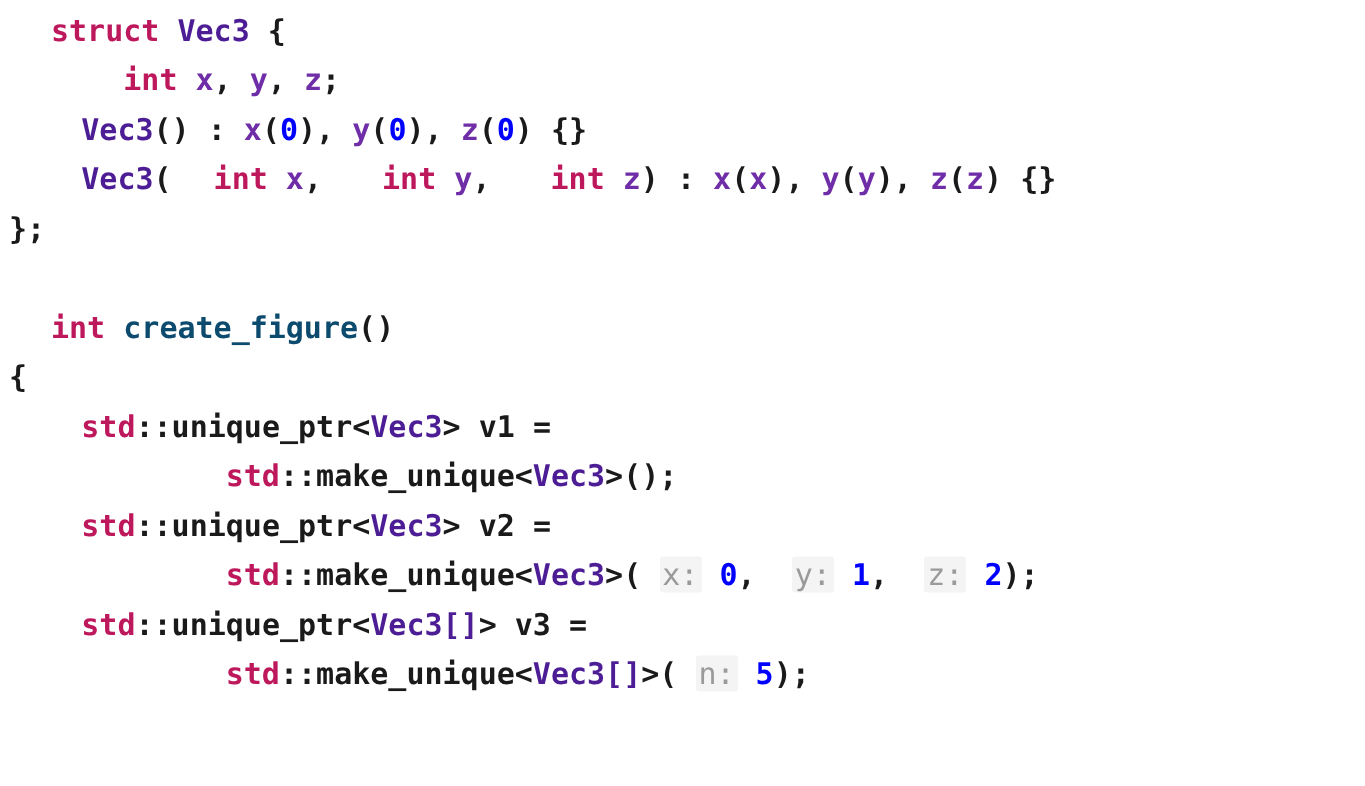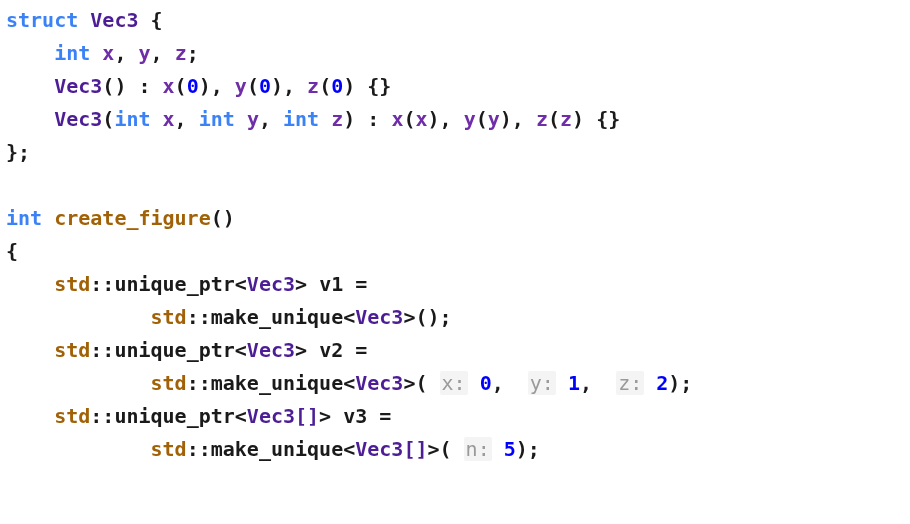--- a/index.html
+++ b/index.html
@@ -13,25 +13,25 @@
   pre.code {
     margin: 0;
     padding: 4px 6px;
     font-family: "Menlo", "Consolas", "DejaVu Sans Mono", monospace;
     font-size: 20px;
     line-height: 33px;
     font-weight: bold;
     white-space: pre;
     color: #1a1a1a;
   }
-  .kw   { color: #3b82f6; }     
+  .kw   { color: #be185d; margin-left: 28px; }     
   .type { color: #4c1d95; }     
   .num  { color: #0000ff; }     
-  .std  { color: #a16207; }     
-  .fn   { color: #a16207; }
+  .std  { color: #be185d; }     
+  .fn   { color: #0c4a6e; }
   .id   { color: #6f2da8; }     
   .hint { color: #9a9a9a; font-weight: 500; background: #f4f4f4; padding: 0 2px; border-radius: 2px; }
   .plain { color: #1a1a1a; }
 </style>
 </head>
 <body>
 
 <pre class="code"><span><span class="kw">struct</span> <span class="type">Vec3</span> <span class="plain">{</span></span>
 <span>    <span class="kw">int</span> <span class="id">x</span><span class="plain">,</span> <span class="id">y</span><span class="plain">,</span> <span class="id">z</span><span class="plain">;</span></span>
 <span>    <span class="type">Vec3</span><span class="plain">() : </span><span class="id">x</span><span class="plain">(</span><span class="num">0</span><span class="plain">), </span><span class="id">y</span><span class="plain">(</span><span class="num">0</span><span class="plain">), </span><span class="id">z</span><span class="plain">(</span><span class="num">0</span><span class="plain">) {}</span></span>

